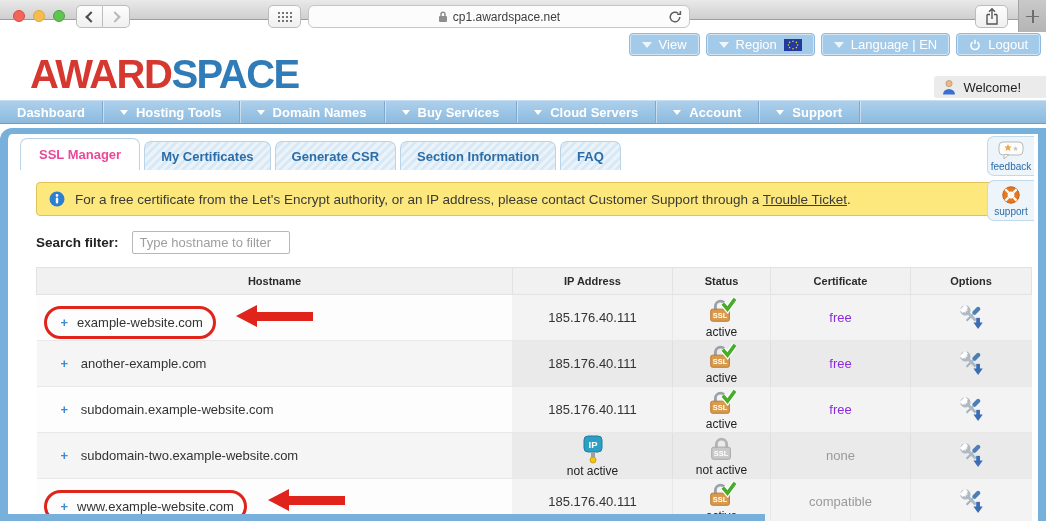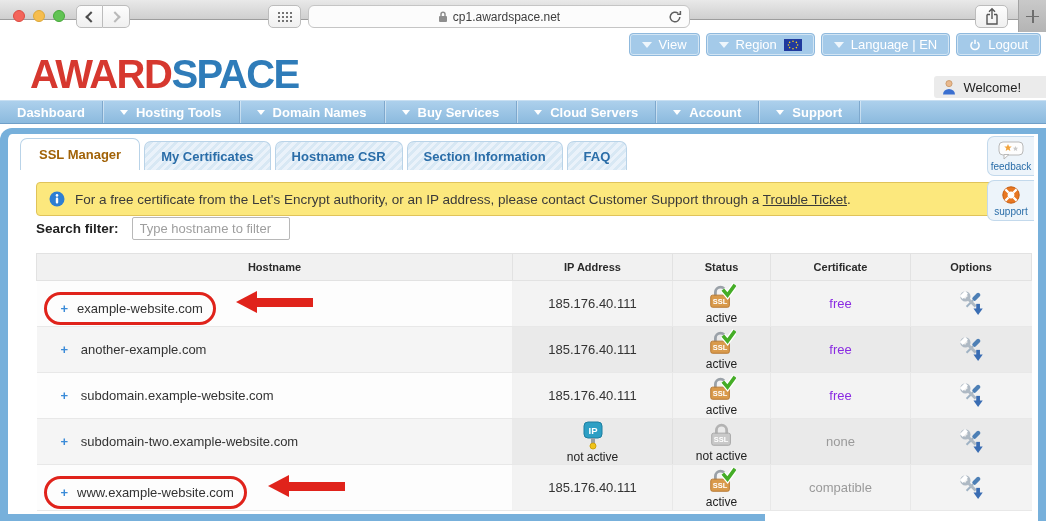--- a/index.html
+++ b/index.html
@@ -73,37 +73,37 @@
            border:8px solid #77b0db; border-top-width:6px; border-bottom:none;
            border-radius:12px 0 0 0; background:#fff; }
   .bottomstrip { position:absolute; left:0; bottom:0; width:765px; height:7px;
                  background:#77b0db; z-index:20; }
 
   
   .tabs { display:flex; align-items:flex-end; gap:4px; margin:4px 0 0 12px; }
   .tab { padding:7px 16px 6px; font-size:13px; font-weight:bold; color:#2a6da8;
          background:repeating-linear-gradient(135deg,#eaf2fa 0 3px,#d8e8f4 3px 6px);
          border:1px solid #b9d3e8; border-bottom:none; border-radius:7px 7px 0 0; cursor:default; }
-  .tab.active { background:#fff; color:#a16207; padding:8px 18px 8px; }
+  .tab.active { background:#fff; color:#ec4899; padding:8px 18px 8px; }
 
   
   .sidetabs { position:absolute; top:136px; right:12px; width:47px; z-index:40; }
   .sidetab { background:#edf4fa; border:1px solid #c3d9ec; border-right:none;
              border-radius:7px 0 0 7px; margin-bottom:4px; padding:4px 2px 3px;
              text-align:center; font-size:10px; color:#2a6da8; cursor:default; }
   .sidetab svg { display:block; margin:0 auto 1px; }
 
   
   .notice { margin:12px 30px 0 28px; background:#fce87d; border:1px solid #e0c35a;
             border-radius:4px; padding:8px 12px; font-size:13.5px; color:#3a3a3a;
             display:flex; align-items:center; gap:10px; }
   .notice a { color:#3a3a3a; text-decoration:underline; cursor:pointer; }
 
   
-  .searchrow { margin:1px 0 0 28px; display:flex; align-items:center; }
+  .searchrow { margin:15px 0 0 28px; display:flex; align-items:center; }
   .searchrow label { font-size:13.5px; font-weight:bold; color:#222; }
   .searchrow input { margin-left:13px; width:158px; padding:3px 7px;
                      border:1px solid #b8b8b8; border-radius:2px; font-size:13px;
                      font-family:"Liberation Sans", sans-serif; color:#333; }
   .searchrow input::placeholder { color:#9e9e9e; }
 
   
   table { margin:13px 6px 0 28px; width:996px; border-collapse:collapse;
           font-size:13px; color:#333; }
   thead th { background:#f1f1f1; border:1px solid #e2e2e2; font-weight:bold;
@@ -338,21 +338,21 @@
     <span class="tri-down"></span>
     <span>Support</span>
   </span>
 </div>
 
 <div class="frame">
 
   <div class="tabs">
     <span class="tab active">SSL Manager</span>
     <span class="tab">My Certificates</span>
-    <span class="tab">Hostname CSR</span>
+    <span class="tab">Generate CSR</span>
     <span class="tab">Section Information</span>
     <span class="tab">FAQ</span>
   </div>
 
   <div class="notice">
     <svg width="16" height="16">
         <use href="#sym-info"></use>
       </svg>
     <span><span>For a free certificate from the Let's Encrypt authority, or an IP address, please contact Customer Support through a </span><a>Trouble Ticket</a><span>.</span></span>
   </div>

